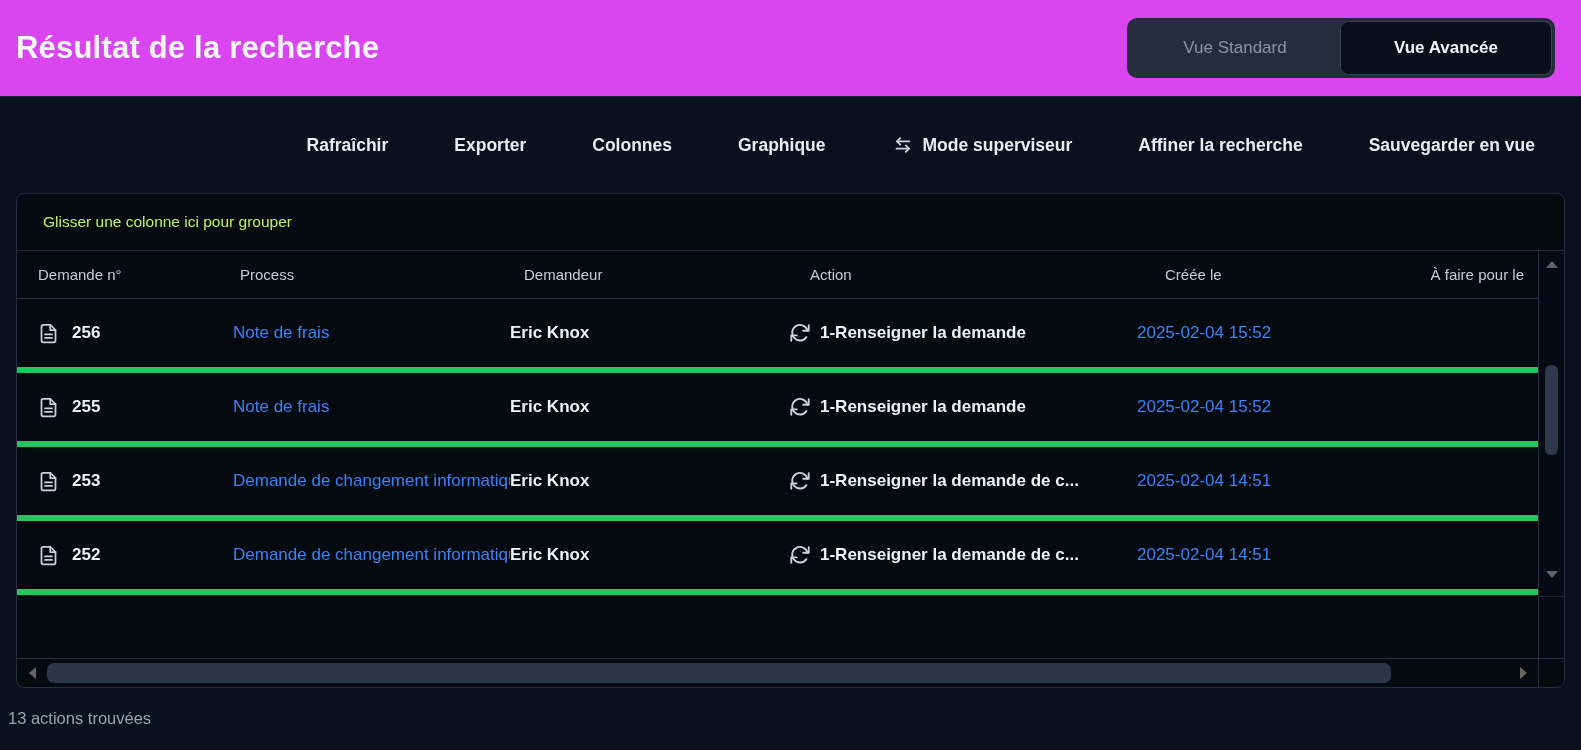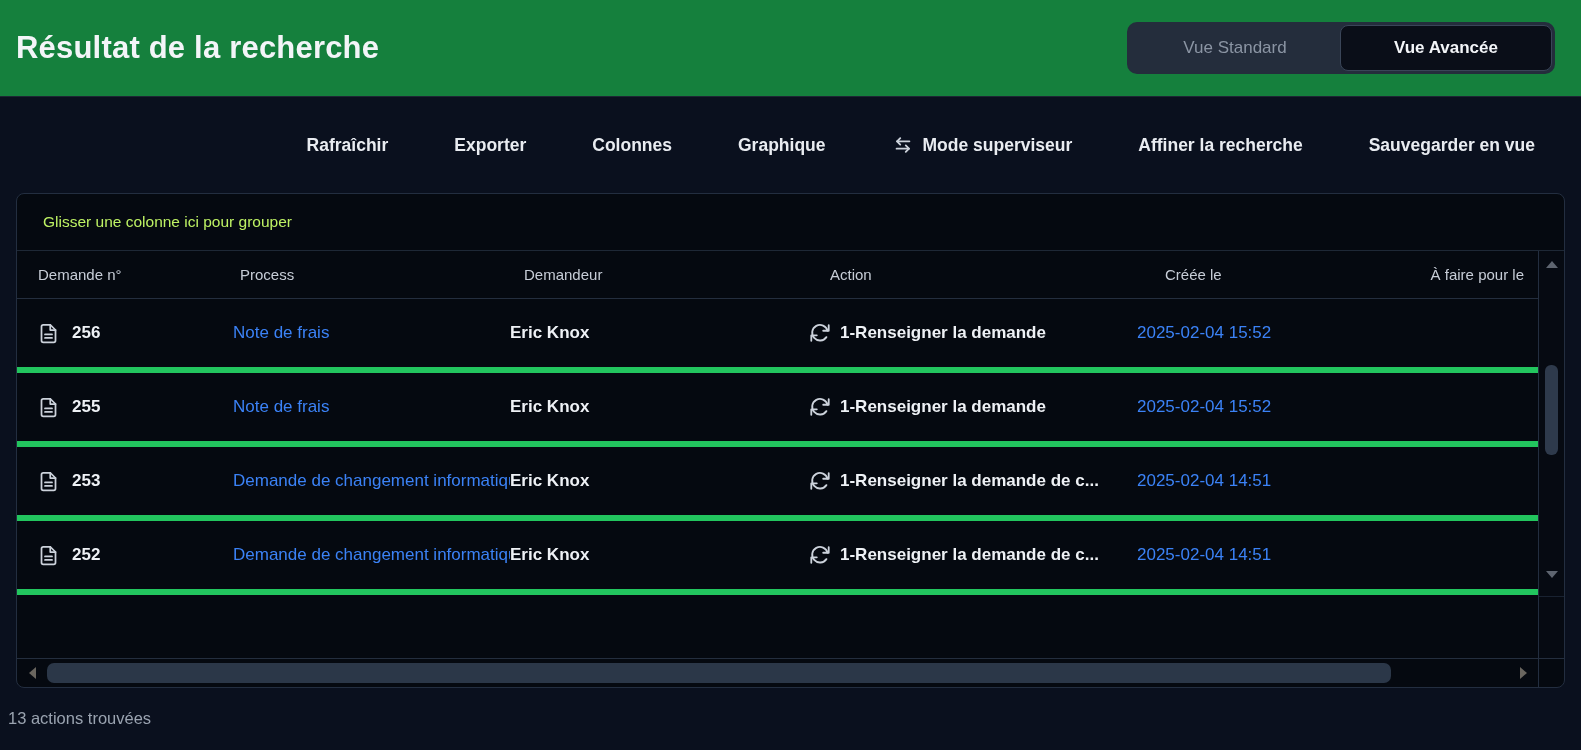--- a/index.html
+++ b/index.html
@@ -5,26 +5,26 @@
   * { margin:0; padding:0; box-sizing:border-box; }
   html,body { width:1581px; height:750px; overflow:hidden; }
   body {
     font-family:"Liberation Sans", sans-serif;
     background:#0a101e;
     color:#e8ecf1;
   }
 
   
   .titlebar{
-    height:97px; background:#15803d; border-bottom:1px solid #1d2634;
+    height:97px; background:#d946ef; border-bottom:1px solid #1d2634;
     display:flex; align-items:center; padding:0 26px 0 16px;
   }
   .page-title{ font-size:31px; font-weight:bold; color:#f3f5f8; letter-spacing:.2px; }
   .view-toggle{
-    margin-left:auto; width:428px; height:52px; background:#242d3c;
+    margin-left:auto; width:428px; height:60px; background:#242d3c;
     border-radius:10px; display:flex; align-items:stretch; padding:3px;
   }
   .view-toggle .seg{
     flex:1; display:flex; align-items:center; justify-content:center;
     font-size:17px; color:#8b95a4; cursor:pointer; border-radius:8px;
   }
   .view-toggle .seg.active{
     background:#0a0e18; border:1px solid #3a4558; color:#f3f5f8; font-weight:600;
   }
 
@@ -61,21 +61,21 @@
     height:48px; flex:0 0 48px; border-bottom:1px solid #242e3e;
     font-size:15px; color:#c7cdd7;gap:7px;
   }
   .data-row{
     height:74px; flex:0 0 74px; border-bottom:6px solid #22c55e;
     font-size:17px;
   }
   .cell{ overflow:hidden; white-space:nowrap; }
   .c1{ padding-left:21px; display:flex; align-items:center; gap:13px; }
   .c2{ padding-right:34px; }
-  .c4{ display:flex; align-items:center; gap:9px; padding-right:26px;margin-left:20px; }
+  .c4{ display:flex; align-items:center; gap:9px; padding-right:26px; }
   .c4 .txt{ overflow:hidden; text-overflow:ellipsis; white-space:nowrap; }
   .c6{ text-align:right; padding-right:14px; }
   .b{ font-weight:bold; color:#eef1f5; }
   .reg{ color:#3b82f6; }
   .filler{ flex:1; }
 
   
   .vscroll{
     flex:0 0 26px; border-left:1px solid #232e40; position:relative; background:#060a12;
   }

